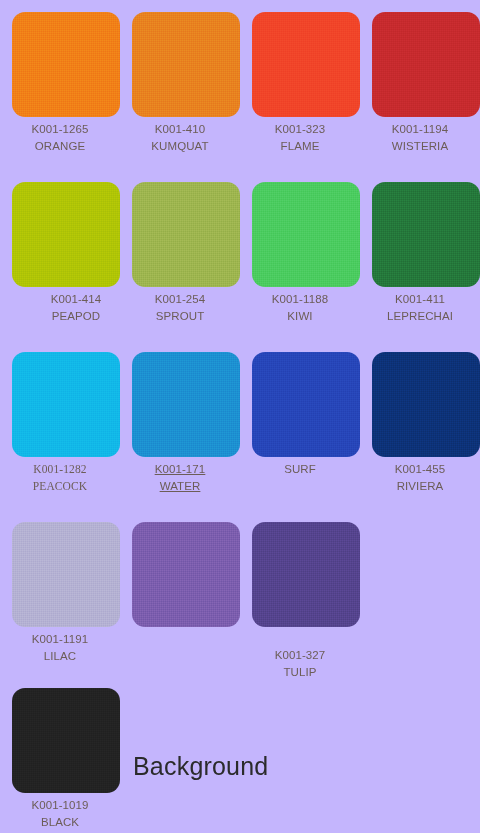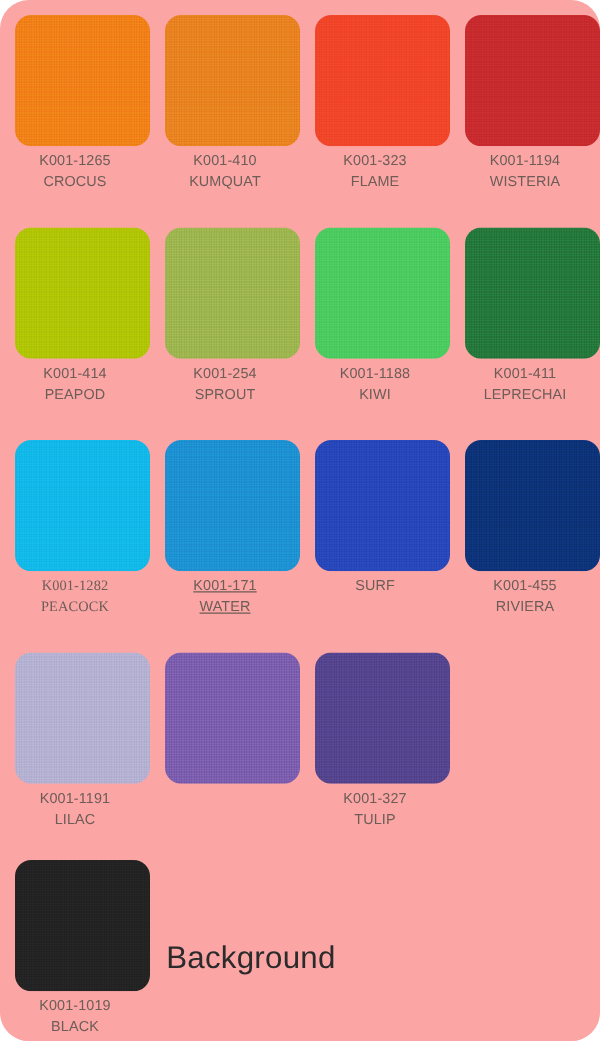--- a/index.html
+++ b/index.html
@@ -99,28 +99,28 @@
     font-weight: 400;
     color: #2b2b2b;
     letter-spacing: 0.2px;
     line-height: 30px;
     white-space: nowrap;
   }
 </style>
 </head>
 <body>
 
-<div id="swatch-page" style="background-color: #fca5a5; border-radius: 23px;">
+<div id="swatch-page" style="background-color: #c4b5fd;">
 
   <div class="swatch-grid">
       <div class="swatch-cell">
         <div class="swatch-chip" style="background-color: rgb(240, 126, 24);"></div>
         <div class="swatch-caption" style="color: rgb(108, 93, 87);">
           <span class="swatch-code">K001-1265</span>
-          <span class="swatch-name">CROCUS</span>
+          <span class="swatch-name">ORANGE</span>
         </div>
       </div>
       <div class="swatch-cell">
         <div class="swatch-chip" style="background-color: rgb(232, 128, 31);"></div>
         <div class="swatch-caption" style="color: rgb(108, 93, 87);">
           <span class="swatch-code">K001-410</span>
           <span class="swatch-name">KUMQUAT</span>
         </div>
       </div>
       <div class="swatch-cell">
@@ -132,21 +132,21 @@
       </div>
       <div class="swatch-cell">
         <div class="swatch-chip" style="background-color: rgb(198, 42, 46);"></div>
         <div class="swatch-caption" style="color: rgb(108, 93, 87);">
           <span class="swatch-code">K001-1194</span>
           <span class="swatch-name">WISTERIA</span>
         </div>
       </div>
       <div class="swatch-cell">
         <div class="swatch-chip" style="background-color: rgb(175, 196, 6);"></div>
-        <div class="swatch-caption" style="color: rgb(108, 93, 87);">
+        <div class="swatch-caption" style="color: rgb(108, 93, 87); padding-left: 16px;">
           <span class="swatch-code">K001-414</span>
           <span class="swatch-name">PEAPOD</span>
         </div>
       </div>
       <div class="swatch-cell">
         <div class="swatch-chip" style="background-color: rgb(156, 180, 78);"></div>
         <div class="swatch-caption" style="color: rgb(108, 93, 87);">
           <span class="swatch-code">K001-254</span>
           <span class="swatch-name">SPROUT</span>
         </div>
@@ -197,21 +197,21 @@
         <div class="swatch-caption" style="color: rgb(108, 93, 87);">
           <span class="swatch-code">K001-1191</span>
           <span class="swatch-name">LILAC</span>
         </div>
       </div>
       <div class="swatch-cell">
         <div class="swatch-chip" style="background-color: rgb(122, 92, 173);"></div>
       </div>
       <div class="swatch-cell">
         <div class="swatch-chip" style="background-color: rgb(84, 67, 140);"></div>
-        <div class="swatch-caption" style="color: rgb(108, 93, 87);">
+        <div class="swatch-caption" style="color: rgb(108, 93, 87); margin-top: 16px;">
           <span class="swatch-code">K001-327</span>
           <span class="swatch-name">TULIP</span>
         </div>
       </div>
     </div>
 
   <div class="footer-row">
     <div class="swatch-cell footer-cell">
       <div class="swatch-chip" style="background-color: rgb(34, 34, 34);"></div>
       <div class="swatch-caption" style="color: rgb(108, 93, 87);">

